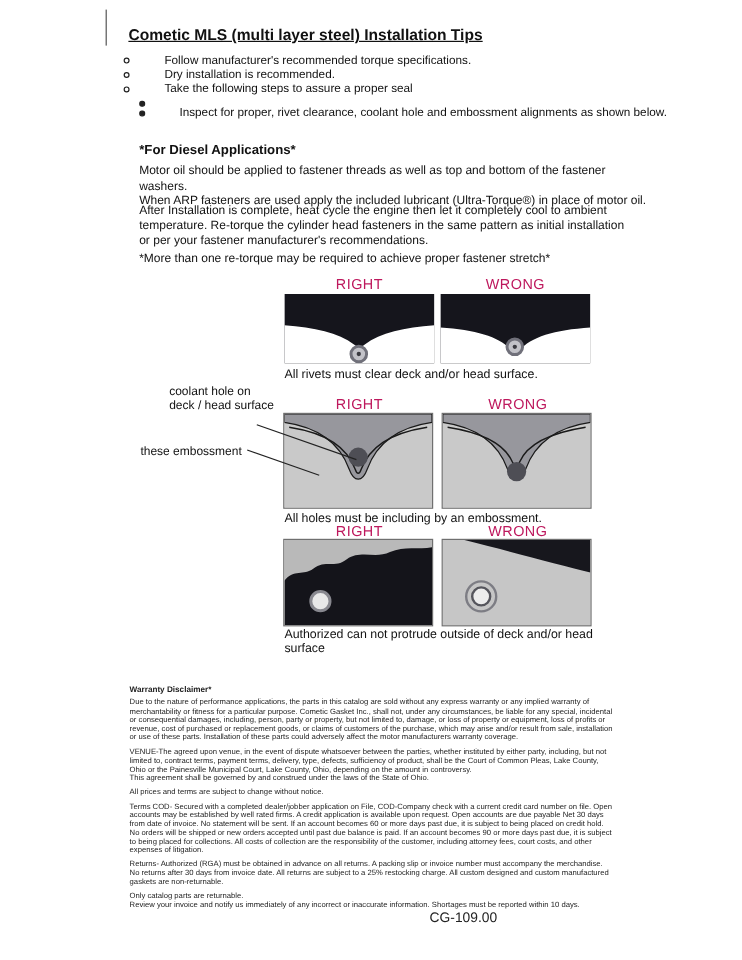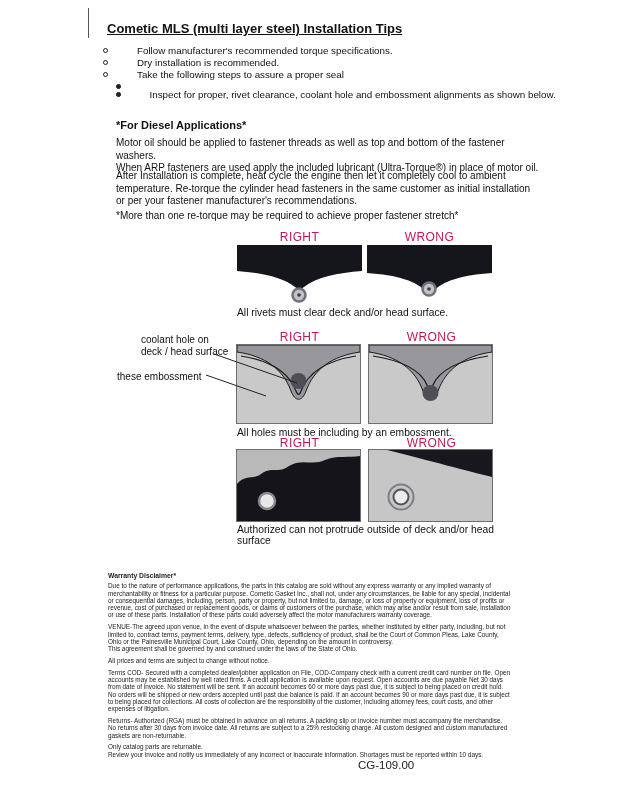--- a/index.html
+++ b/index.html
@@ -68,21 +68,21 @@
     <div class="tip-row sub">
       <span class="marker filled"></span>
       <span class="tip-text">Inspect for proper, rivet clearance, coolant hole and embossment alignments as shown below.</span>
     </div>
   </div>
 
   <h2 class="abs diesel-heading">*For Diesel Applications*</h2>
   <p class="abs diesel-p p1">Motor oil should be applied to fastener threads as well as top and bottom of the fastener washers.
 When ARP fasteners are used apply the included lubricant (Ultra-Torque®) in place of motor oil.</p>
   <p class="abs diesel-p p2">After Installation is complete, heat cycle the engine then let it completely cool to ambient
-temperature. Re-torque the cylinder head fasteners in the same customer as initial installation
+temperature. Re-torque the cylinder head fasteners in the same pattern as initial installation
 or per your fastener manufacturer's recommendations.</p>
   <p class="abs diesel-p note">*More than one re-torque may be required to achieve proper fastener stretch*</p>
 
   <div class="abs diag-header" style="left:237px; top:230px;">RIGHT</div>
   <div class="abs diag-header" style="left:367px; top:230px;">WRONG</div>
 
   <svg class="abs panel" style="left:237px; top:245px;" width="125" height="58" viewBox="0 0 125 58">
     <rect width="125" height="58" fill="#15151c"></rect>
     <path d="M0,58 L0,26 C25,28 45,32 58,42 C61,44.5 64,44.5 67,42 C80,32 100,28 125,26 L125,58 Z" fill="#ffffff"></path>
     <circle cx="62" cy="50" r="6.5" fill="#c2c2c8" stroke="#70707a" stroke-width="2.5"></circle>
@@ -108,21 +108,21 @@
     <circle cx="61.5" cy="36" r="8" fill="#4e4e55"></circle>
   </svg>
 
   <svg class="abs panel panel-border" style="left:369px; top:345px;" width="123" height="78" viewBox="0 0 123 78">
     <rect width="123" height="78" fill="#c9c9c9"></rect>
     <path d="M0,0 H123 V7 C95,11 77,24 69,46 C65,57 58,57 54,46 C46,24 28,11 0,7 Z" fill="#97979d" stroke="#1a1a1a" stroke-width="1"></path>
     <path d="M4,11 C36,16 52,26 58,40 C60.5,44.5 62.5,44.5 64,40 C70,26 87,16 119,11" fill="none" stroke="#1a1a1a" stroke-width="1.2"></path>
     <circle cx="61.5" cy="48" r="8" fill="#4e4e55"></circle>
   </svg>
 
-  <div class="abs ann-label" style="left:141px; top:334px;">coolant hole on
+  <div class="abs ann-label" style="left:141px; top:321px;">coolant hole on
 deck / head surface</div>
   <div class="abs ann-label" style="left:117px; top:371px;">these embossment</div>
 
   <svg class="abs" style="left:200px; top:344px;" width="110" height="60" viewBox="0 0 110 60">
     <line x1="14" y1="10" x2="97" y2="39" stroke="#222" stroke-width="1"></line>
     <line x1="6" y1="31" x2="66" y2="52" stroke="#222" stroke-width="1"></line>
   </svg>
 
   <div class="abs caption" style="left:237px; top:427px;">All holes must be including by an embossment.</div>
 

